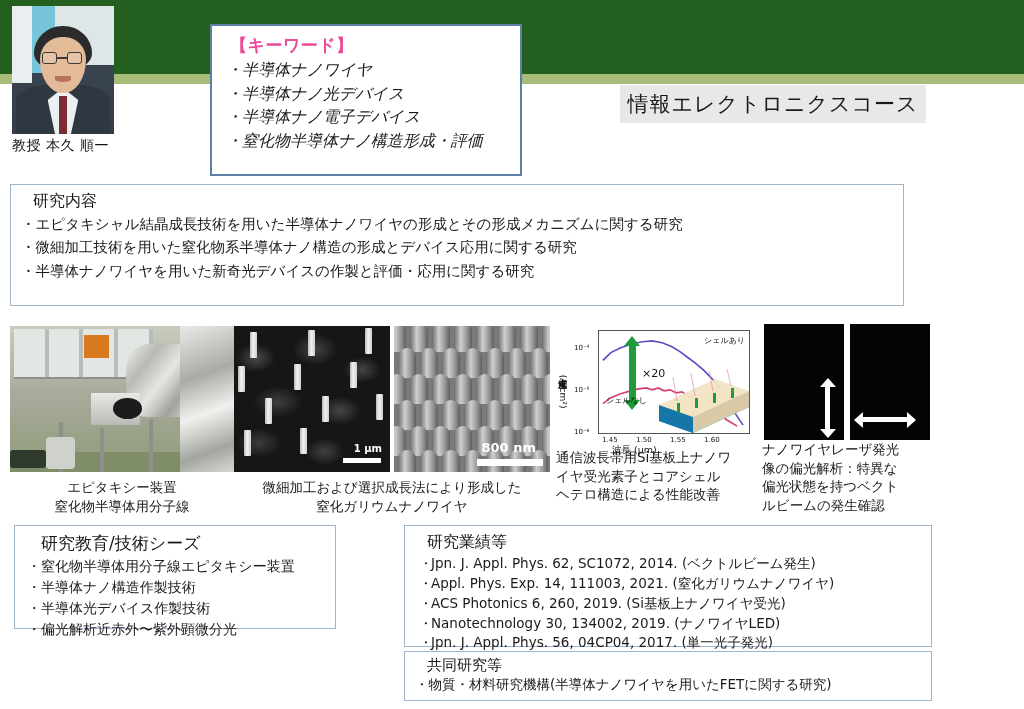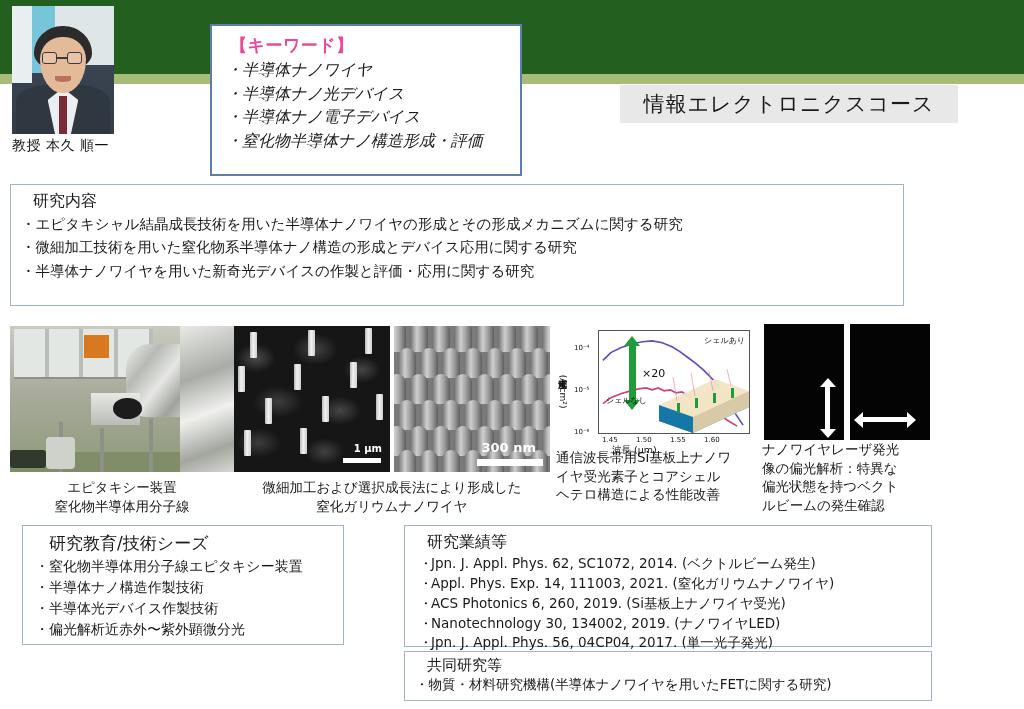--- a/index.html
+++ b/index.html
@@ -80,37 +80,37 @@
   }
   .kw-list { margin: 0; padding: 0; list-style: none; }
   .kw-list li {
     font-size: 16px; color: #1a1a1a; margin: 1px 0 1px 14px; line-height: 1.42;
     white-space: nowrap;
     font-style: italic;
   }
 
   
   .course-tag {
-    position: absolute; left: 620px; top: 85px; width: 338px; height: 38px;
+    position: absolute; left: 620px; top: 85px; width: 306px; height: 38px;
     background: #e8e8e8; display: flex; align-items: center; justify-content: center;
     font-size: 21px; color: #1a1a1a; letter-spacing: 1px;
   }
 
   
   .obox { position: absolute; background: #ffffff; border: 1px solid #9fb4c8; }
   .obox-title { font-size: 16px; color: #1a1a1a; margin: 6px 0 1px 22px; }
   .obox-list { margin: 0; padding: 0; list-style: none; }
   .obox-list li { font-size: 14px; color: #1a1a1a; line-height: 1.5; margin-left: 10px; white-space: nowrap; }
 
   
   #research-box { left: 10px; top: 184px; width: 894px; height: 122px; }
   #research-box .obox-list li { font-size: 14.5px; line-height: 1.62; }
 
   
-  #seeds-box { left: 14px; top: 525px; width: 322px; height: 120px; margin-left: 8px; }
+  #seeds-box { left: 14px; top: 525px; width: 322px; height: 104px; }
   #seeds-box .obox-title { font-size: 17px; margin-left: 26px; }
   #seeds-box .obox-list li { font-size: 14px; line-height: 1.5; margin-left: 12px; }
 
   
   #pubs-box { left: 404px; top: 525px; width: 528px; height: 122px; }
   #pubs-box .obox-title { font-size: 16px; margin-left: 22px; }
   #pubs-box .obox-list li {
     font-size: 13.5px; line-height: 1.47; margin-left: 14px;
     font-family: "DejaVu Sans", "Liberation Sans", sans-serif;
   }
@@ -406,21 +406,21 @@
       <div class="rowd" style="top:124px; margin-left:10px;">
         <div class="dot" style="left:0px;"></div>
         <div class="dot" style="left:22px;"></div>
         <div class="dot" style="left:44px;"></div>
         <div class="dot" style="left:66px;"></div>
         <div class="dot" style="left:88px;"></div>
         <div class="dot" style="left:110px;"></div>
         <div class="dot" style="left:132px;"></div>
 
       </div>
-      <div class="sblab">300 nm</div>
+      <div class="sblab">800 nm</div>
       <div class="sb"></div>
     </div>
   </div>
 
   <div class="fig" id="fig4">
     <div class="chartbox">
       <div class="ylab">光電流密度 (A/cm²)</div>
 
       <div class="ytick" style="top:20px;">10⁻⁴</div>
       <div class="ytick" style="top:62px;">10⁻⁵</div>

